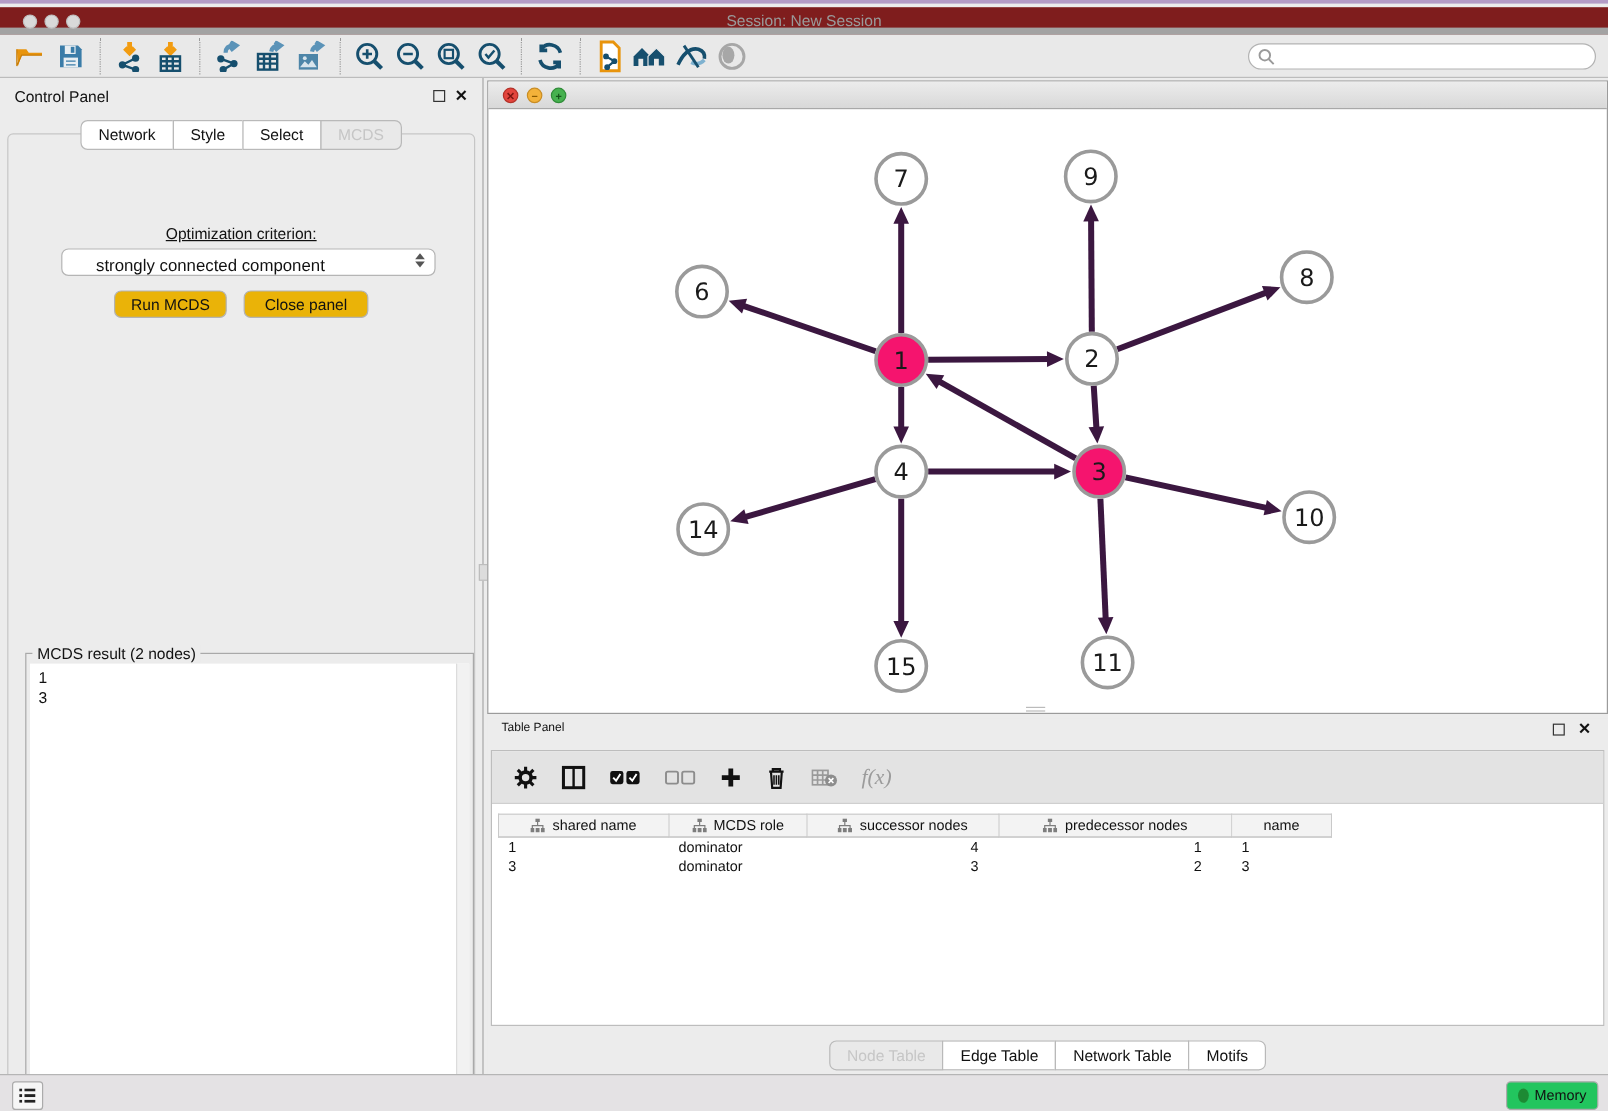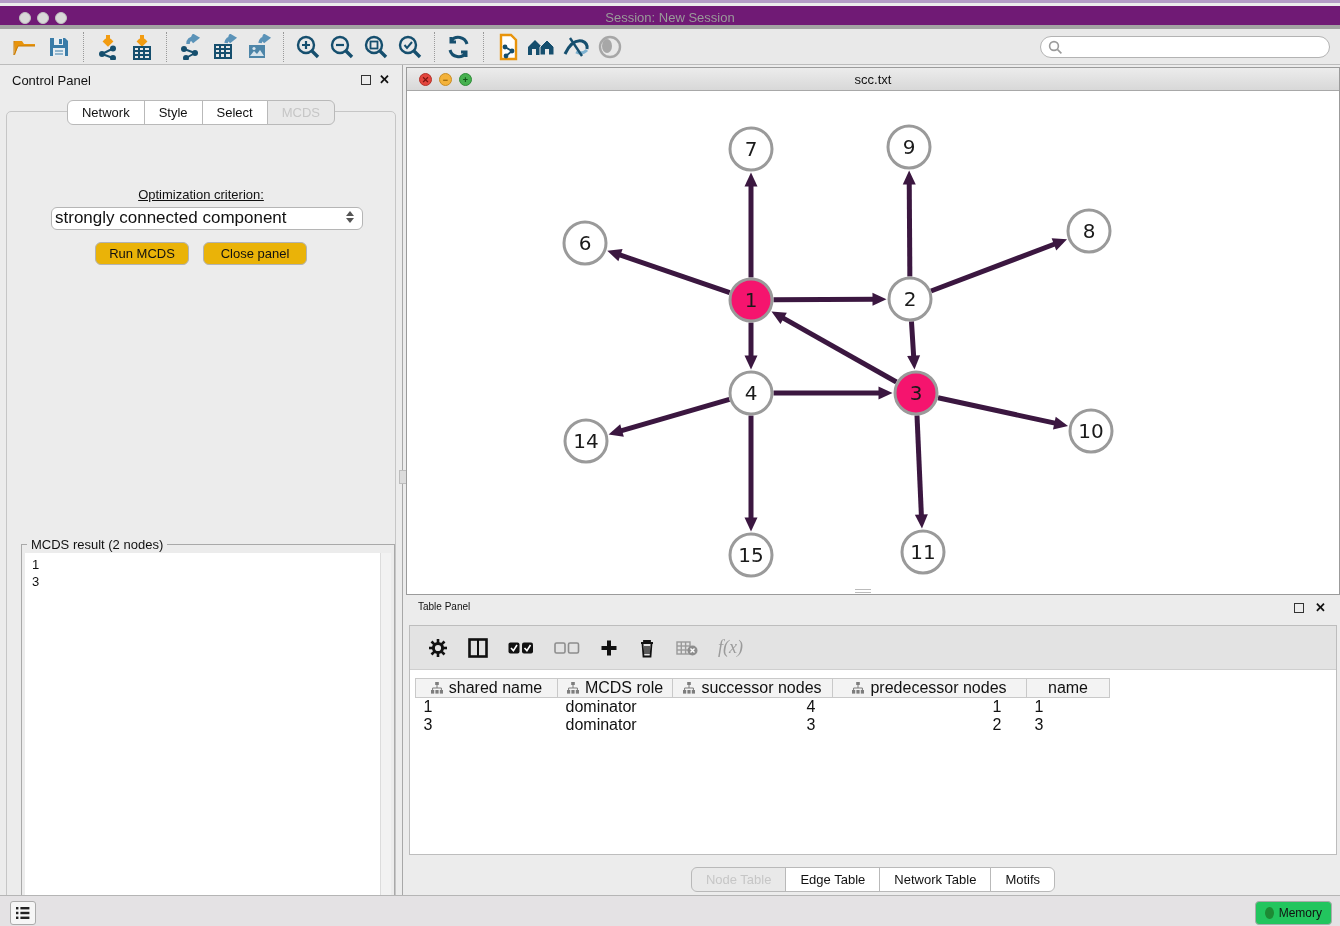--- a/index.html
+++ b/index.html
@@ -1,20 +1,20 @@
 <!DOCTYPE html>
 <html><head>
 <meta charset="utf-8">
 <style>
   * { margin:0; padding:0; box-sizing:border-box; }
   html,body { width:1340px; height:926px; font-family:"Liberation Sans", sans-serif; background:#ececec; overflow:hidden; }
 
   
   #app { position:relative; width:1340px; height:926px; background:#ececec; border-top:3px solid #b49cc6; }
-  #titlebar { position:absolute; top:3px; left:0; width:100%; height:23px; background:#701a75; border-bottom:4px solid #a3a3a3; }
+  #titlebar { position:absolute; top:3px; left:0; width:100%; height:23px; background:#7f1d1d; border-bottom:6px solid #a3a3a3; }
   .tl-dot { position:absolute; top:6px; width:12px; height:12px; border-radius:50%; background:#d9d9d9; border:1px solid #c0c0c0; }
   #win-title { position:absolute; top:4px; width:100%; text-align:center; font-size:13px; color:#9a9a9a; }
 
   #toolbar { position:absolute; top:26px; left:0; width:100%; height:36px; background:#e9e9e9; border-bottom:1px solid #bcbcbc; display:flex; align-items:center; padding-left:8px; }
   .tb-icon { width:34px; height:30px; display:flex; align-items:center; justify-content:center; cursor:pointer; }
   .tb-sep { width:1px; height:30px; border-left:1px dotted #9a9a9a; margin:0 7px; }
   #search-wrap { position:absolute; right:10px; top:7px; width:290px; height:22px; background:#fff; border:1px solid #b3b3b3; border-radius:12px; display:flex; align-items:center; padding-left:7px; }
   #search-input { border:none; outline:none; flex:1; font-size:12px; background:transparent; height:18px; }
 
   
@@ -22,21 +22,21 @@
   #cp-header { position:absolute; top:8px; left:12px; font-size:13px; color:#111; }
   .panel-float { position:absolute; top:10px; width:10px; height:10px; border:1.5px solid #333; cursor:pointer; }
   .panel-close { position:absolute; top:7px; font-size:13px; font-weight:bold; color:#111; cursor:pointer; }
   #cp-tabs { position:absolute; top:35px; left:0; width:100%; display:flex; justify-content:center; z-index:2; }
   .tabbtn { font-size:13px; padding:4px 14px; background:#fff; border:1px solid #b9b9b9; margin-left:-1px; color:#111; cursor:pointer; }
   .tabbtn:first-child { border-radius:6px 0 0 6px; margin-left:0; }
   .tabbtn:last-child { border-radius:0 6px 6px 0; }
   .tabbtn.sel { background:#e9e9e9; color:#c6c6c6; }
   #cp-body { position:absolute; top:46px; left:6px; width:390px; height:836px; border:1px solid #c6c6c6; border-radius:5px; background:#ececec; }
   #opt-label { position:absolute; top:75px; width:100%; text-align:center; font-size:13px; color:#111;text-decoration:underline; }
-  #opt-select { position:absolute; top:95px; left:44px; width:312px; height:23px; background:#fff; border:1px solid #b5b5b5; border-radius:6px; font-size:17px; color:#111; display:flex; align-items:flex-start; padding-left:3px; cursor:pointer; }
+  #opt-select { position:absolute; top:95px; left:44px; width:312px; height:23px; background:#fff; border:1px solid #b5b5b5; border-radius:6px; font-size:14px; color:#111; display:flex; align-items:flex-end; padding-left:28px; cursor:pointer; }
   #opt-stepper { position:absolute; right:8px; top:3px; display:flex; flex-direction:column; gap:2px; }
   .chev-up { width:0; height:0; border-left:4px solid transparent; border-right:4px solid transparent; border-bottom:5px solid #555; }
   .chev-dn { width:0; height:0; border-left:4px solid transparent; border-right:4px solid transparent; border-top:5px solid #555; }
   .cp-btn { position:absolute; top:130px; height:23px; background:#eab308; border:1px solid #b3b3b3; border-radius:6px; font-size:13px; color:#111; display:flex; align-items:center; justify-content:center; cursor:pointer; font-family:"Liberation Sans",sans-serif; }
   #result-group { position:absolute; top:432px; left:14px; width:374px; height:381px; border:1px solid #a9a9a9; }
   #result-title { position:absolute; top:-8px; left:5px; background:#ececec; padding:0 4px; font-size:13px; color:#111; }
   #result-text { position:absolute; top:8px; left:3px; right:3px; bottom:3px; background:#fff; font-size:13px; color:#111; padding:3px 0 0 7px; line-height:17px; }
   #result-scroll { position:absolute; top:8px; right:3px; bottom:3px; width:11px; background:#f2f2f2; border-left:1px solid #dcdcdc; }
 
   
@@ -52,21 +52,21 @@
   #net-grip { position:absolute; bottom:1px; left:448px; width:16px; height:4px; border-top:1px solid #bbb; border-bottom:1px solid #bbb; cursor:row-resize; }
 
   
   #table-panel { position:absolute; top:596px; left:406px; width:934px; height:296px; background:#ececec; }
   #tp-header { position:absolute; top:2px; left:12px; font-size:10px; color:#111; }
   #tp-inner { position:absolute; top:26px; left:3px; width:928px; height:230px; border:1px solid #bdbdbd; background:#fff; }
   #tp-toolbar { position:absolute; top:0; left:0; width:100%; height:44px; background:#e3e3e3; border-bottom:1px solid #cfcfcf; display:flex; align-items:center; padding-left:18px; gap:20px; }
   .tpt-icon { display:flex; align-items:center; justify-content:center; cursor:pointer; }
   #fx-icon { font-family:"Liberation Serif",serif; font-style:italic; font-size:18px; color:#9b9b9b; }
   #tp-table { position:absolute; top:52px; left:5px; }
-  #tp-table table { border-collapse:collapse; font-size:16px; }
+  #tp-table table { border-collapse:collapse; font-size:12px; }
   #tp-table th { background:#f3f3f3; border:1px solid #c9c9c9; font-weight:normal; color:#111; height:19px; padding:0 4px; position:relative; }
   .th-inner { display:flex; align-items:center; justify-content:center; gap:6px; }
   #tp-table td { height:16px; padding:0 4px; color:#111; border:none; }
   #tp-tabs { position:absolute; top:268px; left:0; width:100%; display:flex; justify-content:center;text-align:right; }
 
   
   #status-bar { position:absolute; top:892px; left:0; width:100%; height:34px; background:#e4e2e4; border-top:1px solid #b5b5b5; }
   #task-btn { position:absolute; top:5px; left:10px; width:26px; height:24px; background:#f6f6f6; border:1px solid #ababab; border-radius:3px; display:flex; align-items:center; justify-content:center; cursor:pointer; }
   #memory-btn { position:absolute; top:5px; right:8px; height:24px; padding:0 9px; background:#22c55e; border:1px solid #ababab; border-radius:4px; display:flex; align-items:center; gap:5px; font-size:12px; color:#111; cursor:pointer; }
   #memory-dot { width:9px; height:12px; border-radius:50%; background:#1d8a34; }
@@ -263,21 +263,20 @@
 
   <div id="v-splitter">
     <div id="v-handle"></div>
   </div>
 
   <div id="net-window">
     <div id="net-titlebar">
       <span class="inner-tl" style="left:12px; background:#e3453d; border:1px solid #b33229; color:#7a1410;">✕</span>
       <span class="inner-tl" style="left:32px; background:#f3b23a; border:1px solid #c98d24; color:#8a5a00;">−</span>
       <span class="inner-tl" style="left:52px; background:#46b14f; border:1px solid #2f8c38; color:#14541a;">+</span>
-      <div id="net-title">scc.txt</div>
     </div>
     <svg id="graph-svg" width="932" height="503">
         <line x1="344" y1="186.5" x2="344" y2="92.5" stroke="#3b1740" stroke-width="5"></line>
         <polygon points="344,81.5 350.5,95.5 337.5,95.5" fill="#3b1740"></polygon>
         <line x1="322.719589582107" y1="201.69287112156687" x2="210.62996264076926" y2="163.20426428026414" stroke="#3b1740" stroke-width="5"></line>
         <polygon points="200.22620643646601,159.63189016191905 215.5782990391468,158.03087400999723 211.35640235382985,170.32622225144652" fill="#3b1740"></polygon>
         <line x1="366.4995550149811" y1="208.85849336468564" x2="468.50068231036227" y2="208.21697684081533" stroke="#3b1740" stroke-width="5"></line>
         <polygon points="479.50046476213083,208.1477958191061 465.5416213363445,214.7357158409629 465.45986194705176,201.73597294341826" fill="#3b1740"></polygon>
         <line x1="344" y1="231.5" x2="344" y2="267.5" stroke="#3b1740" stroke-width="5"></line>
         <polygon points="344,278.5 337.5,264.5 350.5,264.5" fill="#3b1740"></polygon>

